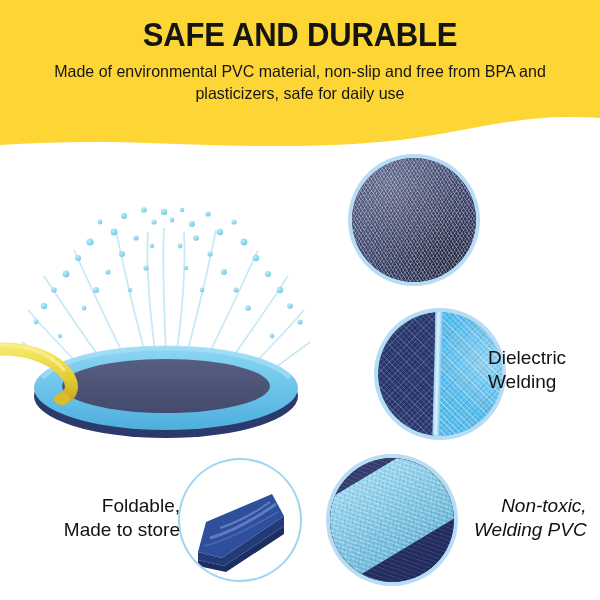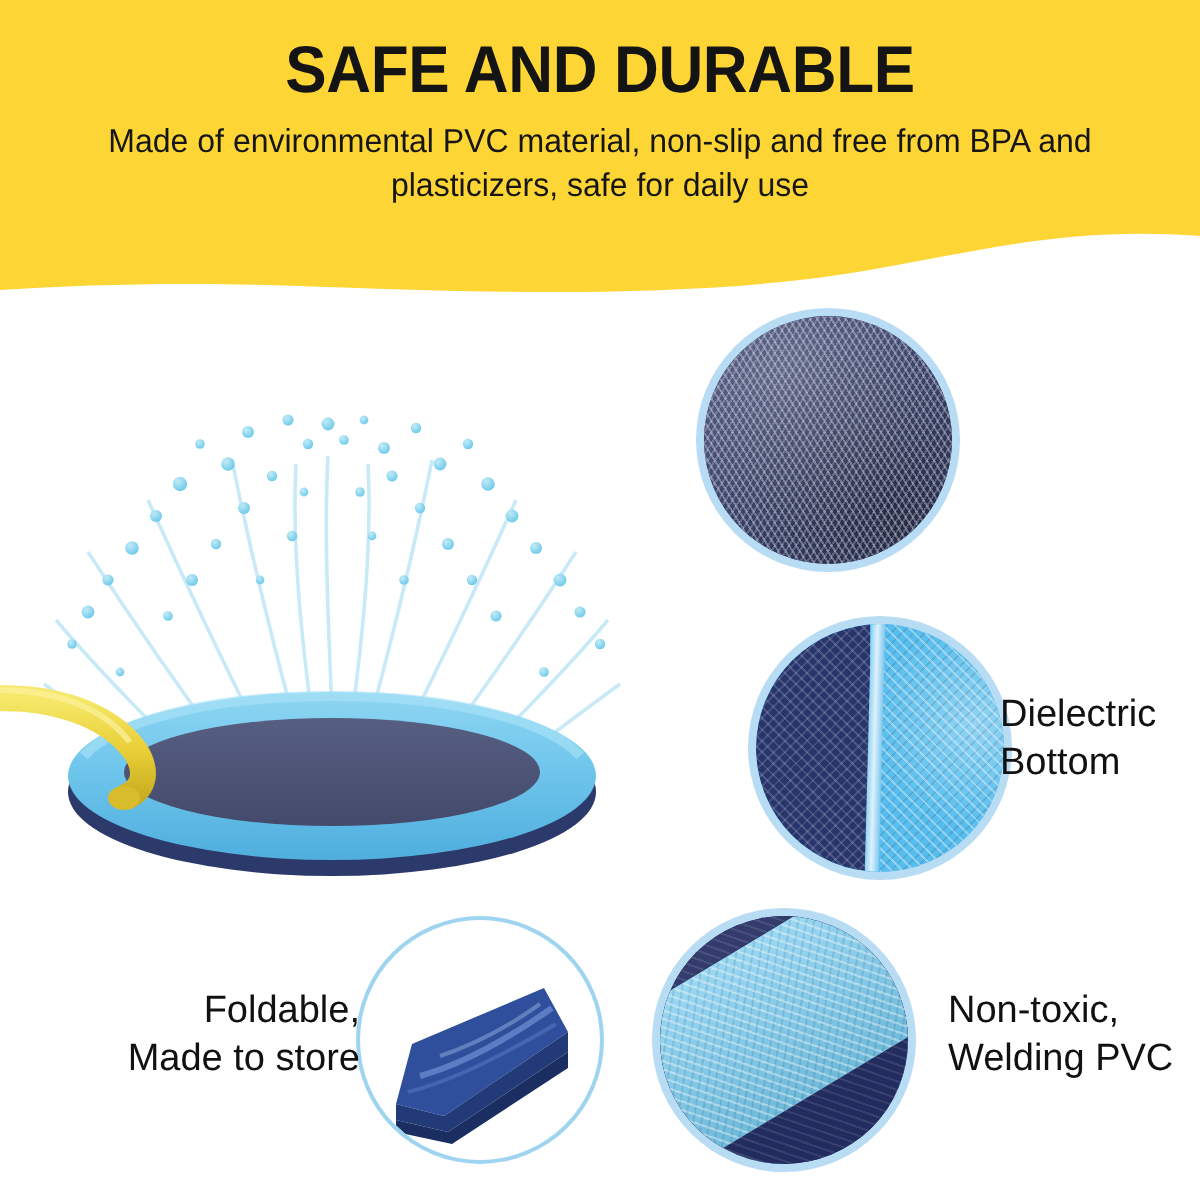--- a/index.html
+++ b/index.html
@@ -83,22 +83,22 @@
   #circle-pvc .topnavy,#circle-pvc .botnavy{position:absolute;left:-40%;width:190%;height:60%;
     background-color:#333c6d;
     background-image:repeating-linear-gradient(50deg,rgba(255,255,255,.10) 0 1px,rgba(0,0,0,0) 1px 4px);
     transform:rotate(-31deg);}
   #circle-pvc .topnavy{top:-48%;}
   #circle-pvc .botnavy{top:70%;background-color:#222c5e;}
 
   
   .label{position:absolute;font-size:19px;line-height:1.28;color:#111;}
   #label-nonslip{left:496px;top:193px;text-align:left;}
-  #label-welding{left:500px;top:346px;text-align:left;}
-  #label-pvc{left:474px;top:494px;text-align:left;}
+  #label-welding{left:488px;top:346px;text-align:left;}
+  #label-pvc{left:474px;top:494px;text-align:right;font-style:italic;}
   #label-foldable{left:30px;top:494px;text-align:right;width:150px;}
 </style>
 </head>
 <body>
 
 <div id="stage">
 
   <div class="header-band">
     <svg width="600" height="150" viewBox="0 0 600 150">
       <path d="M0,0 L600,0 L600,118 C520,112 470,132 400,140 C320,149 230,146 150,143 C95,141 45,142 0,145 Z" fill="#FDD535"></path>
@@ -216,21 +216,21 @@
 
   <div class="circle" id="circle-welding">
     <div class="inner">
       <div class="left-panel"></div>
       <div class="right-panel"></div>
       <div class="seam"></div>
     </div>
   </div>
   <div class="label" id="label-welding">
     <div>Dielectric</div>
-    <div>Bottom</div>
+    <div>Welding</div>
   </div>
 
   <div class="circle" id="circle-foldable">
     <div class="inner">
       <svg width="120" height="120" viewBox="0 0 120 120">
         <defs>
           <linearGradient id="matA" x1="0" y1="0" x2="1" y2="1">
             <stop offset="0%" stop-color="#3F64B5"></stop>
             <stop offset="45%" stop-color="#27418B"></stop>
             <stop offset="100%" stop-color="#1C2F६E"></stop>

